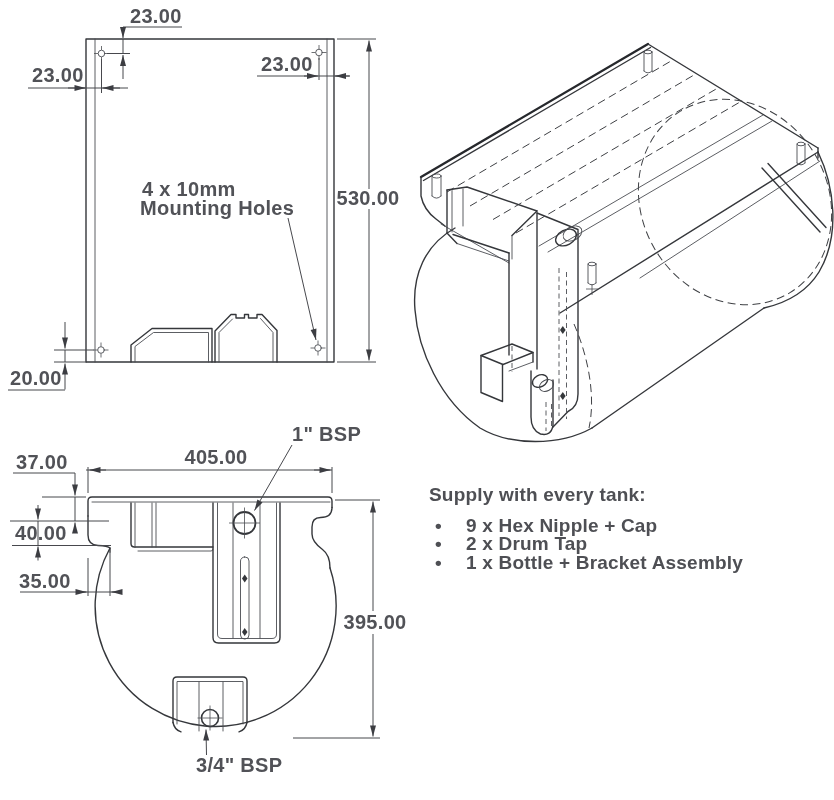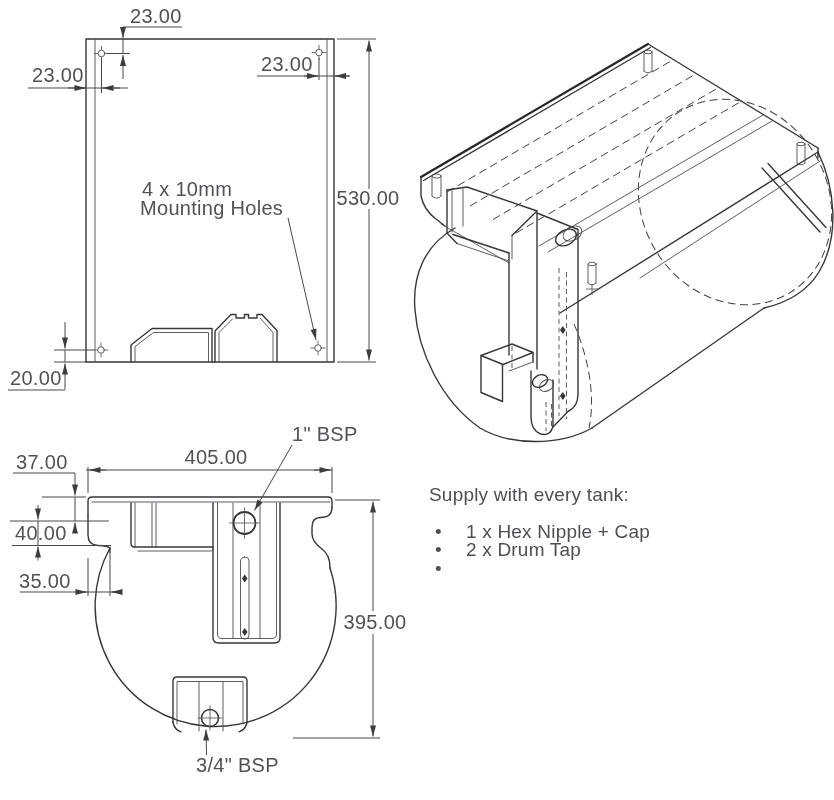--- a/index.html
+++ b/index.html
@@ -1,32 +1,32 @@
 <!DOCTYPE html>
 <html><head>
 <meta charset="utf-8">
 <style>
   html,body{margin:0;padding:0;background:#ffffff;}
   .stage{position:relative;width:834px;height:800px;background:#ffffff;overflow:hidden;
-         font-family:"Liberation Sans","DejaVu Sans",sans-serif;}
+         font-family:"Liberation Sans","DejaVu Sans",sans-serif;font-weight:bold;}
   svg{position:absolute;left:0;top:0;}
   
   .o{stroke:#35373b;stroke-width:1.4;fill:none;stroke-linecap:round;stroke-linejoin:round;}
   .o2{stroke:#26282c;stroke-width:2.3;fill:none;stroke-linecap:round;}
   .t{stroke:#4a4c51;stroke-width:0.9;fill:none;stroke-linecap:round;stroke-linejoin:round;}
   .h{stroke:#3f4145;stroke-width:1;fill:none;stroke-dasharray:8 4.5;stroke-linecap:butt;}
   .h2{stroke:#4a4c51;stroke-width:0.9;fill:none;stroke-dasharray:5 3.5;}
   
   .d{stroke:#47484d;stroke-width:1;fill:none;stroke-linecap:butt;}
   .cl{stroke:#4a4c51;stroke-width:0.8;fill:none;}
   .mk{fill:#35373b;}
   text.dt{fill:#515257;font-size:20px;letter-spacing:0.3px;}
   .supply{position:absolute;left:428px;top:486px;width:400px;color:#4e4f54;
           font-size:19px;line-height:18.5px;letter-spacing:0.2px;}
-  .supply-title{margin:0 0 18px 1px;}
+  .supply-title{margin:0 0 12px 1px;}
   .supply ul{list-style:none;margin:0;padding:0;}
   .supply li{display:flex;margin:0;}
   .supply .blt{width:38px;padding-left:7px;box-sizing:border-box;}
 </style>
 </head>
 <body>
 
 <div class="stage">
 <svg width="834" height="800" viewBox="0 0 834 800">
   <defs>
@@ -251,24 +251,25 @@
       <path class="d" d="M206.5,755 L206,729.5" marker-end="url(#ar)"></path>
     </g>
   </g>
 </svg>
 
 <div class="supply">
   <p class="supply-title">Supply with every tank:</p>
   <ul>
     <li>
       <span class="blt">•</span>
-      <span>1 x Hex Nipple + Cap</span>
+      <span>9 x Hex Nipple + Cap</span>
     </li>
     <li>
       <span class="blt">•</span>
       <span>2 x Drum Tap</span>
     </li>
     <li>
       <span class="blt">•</span>
+      <span>1 x Bottle + Bracket Assembly</span>
     </li>
   </ul>
 </div>
 </div>
 
 </body></html>

